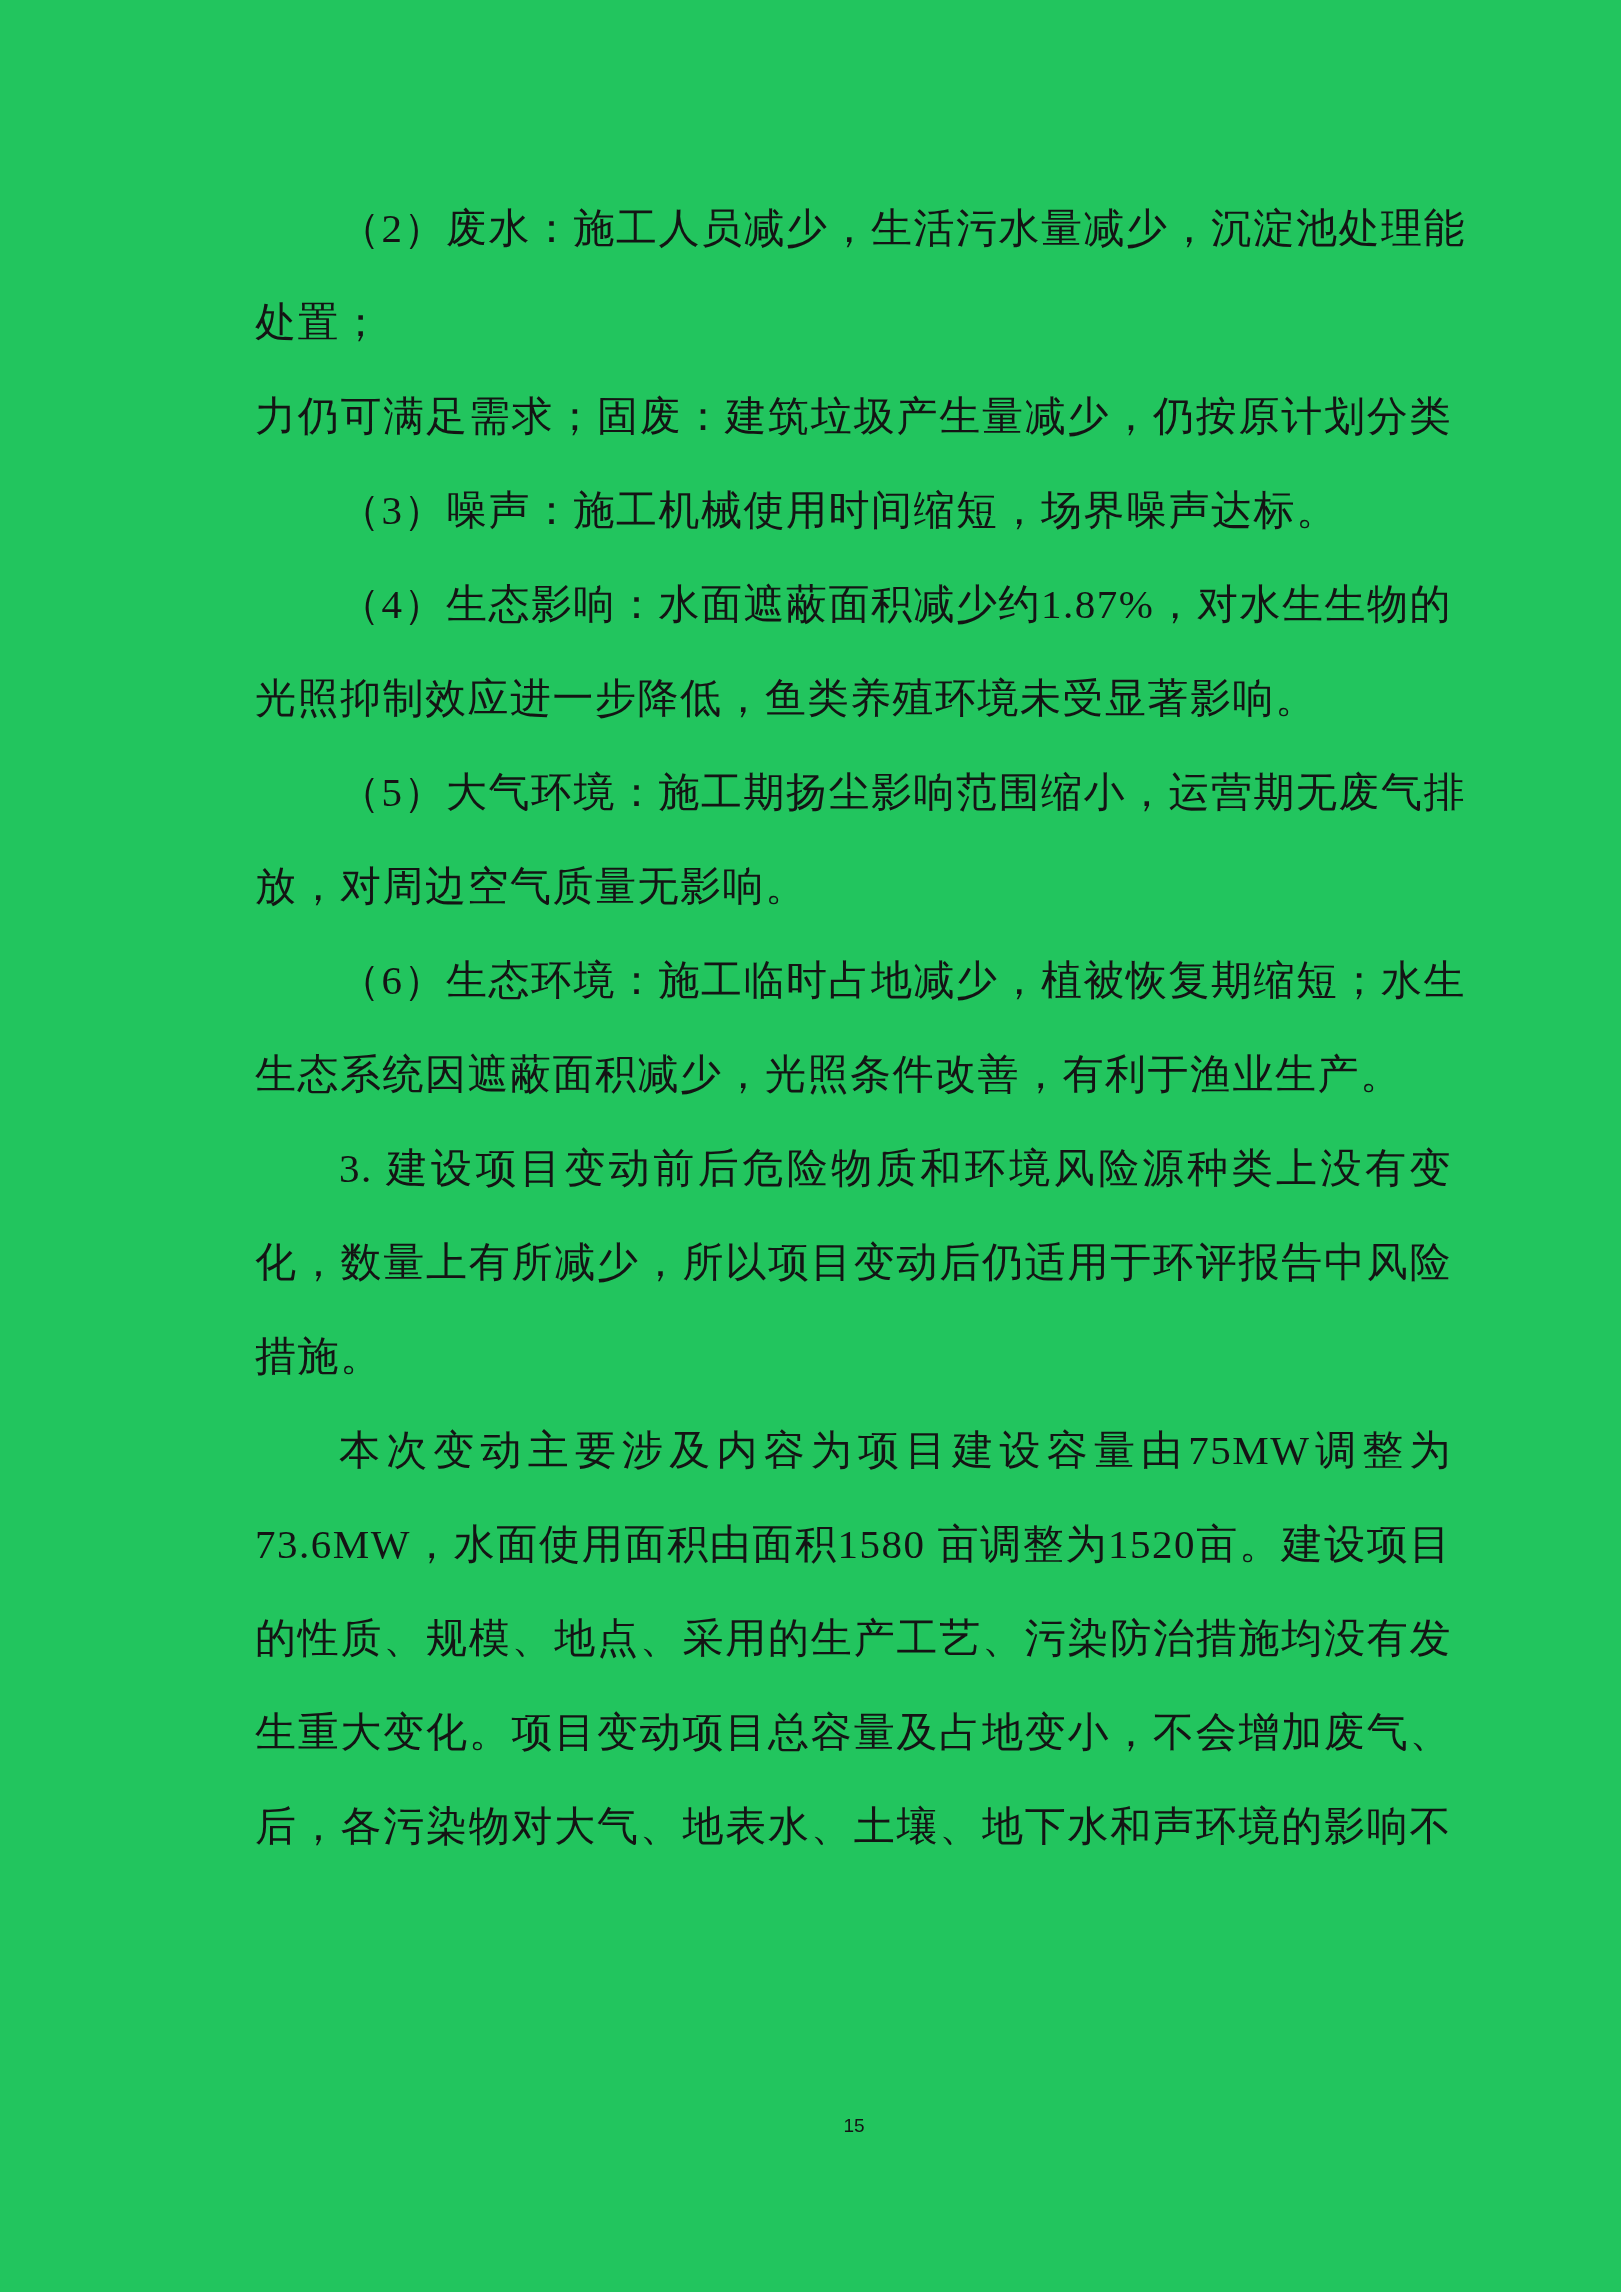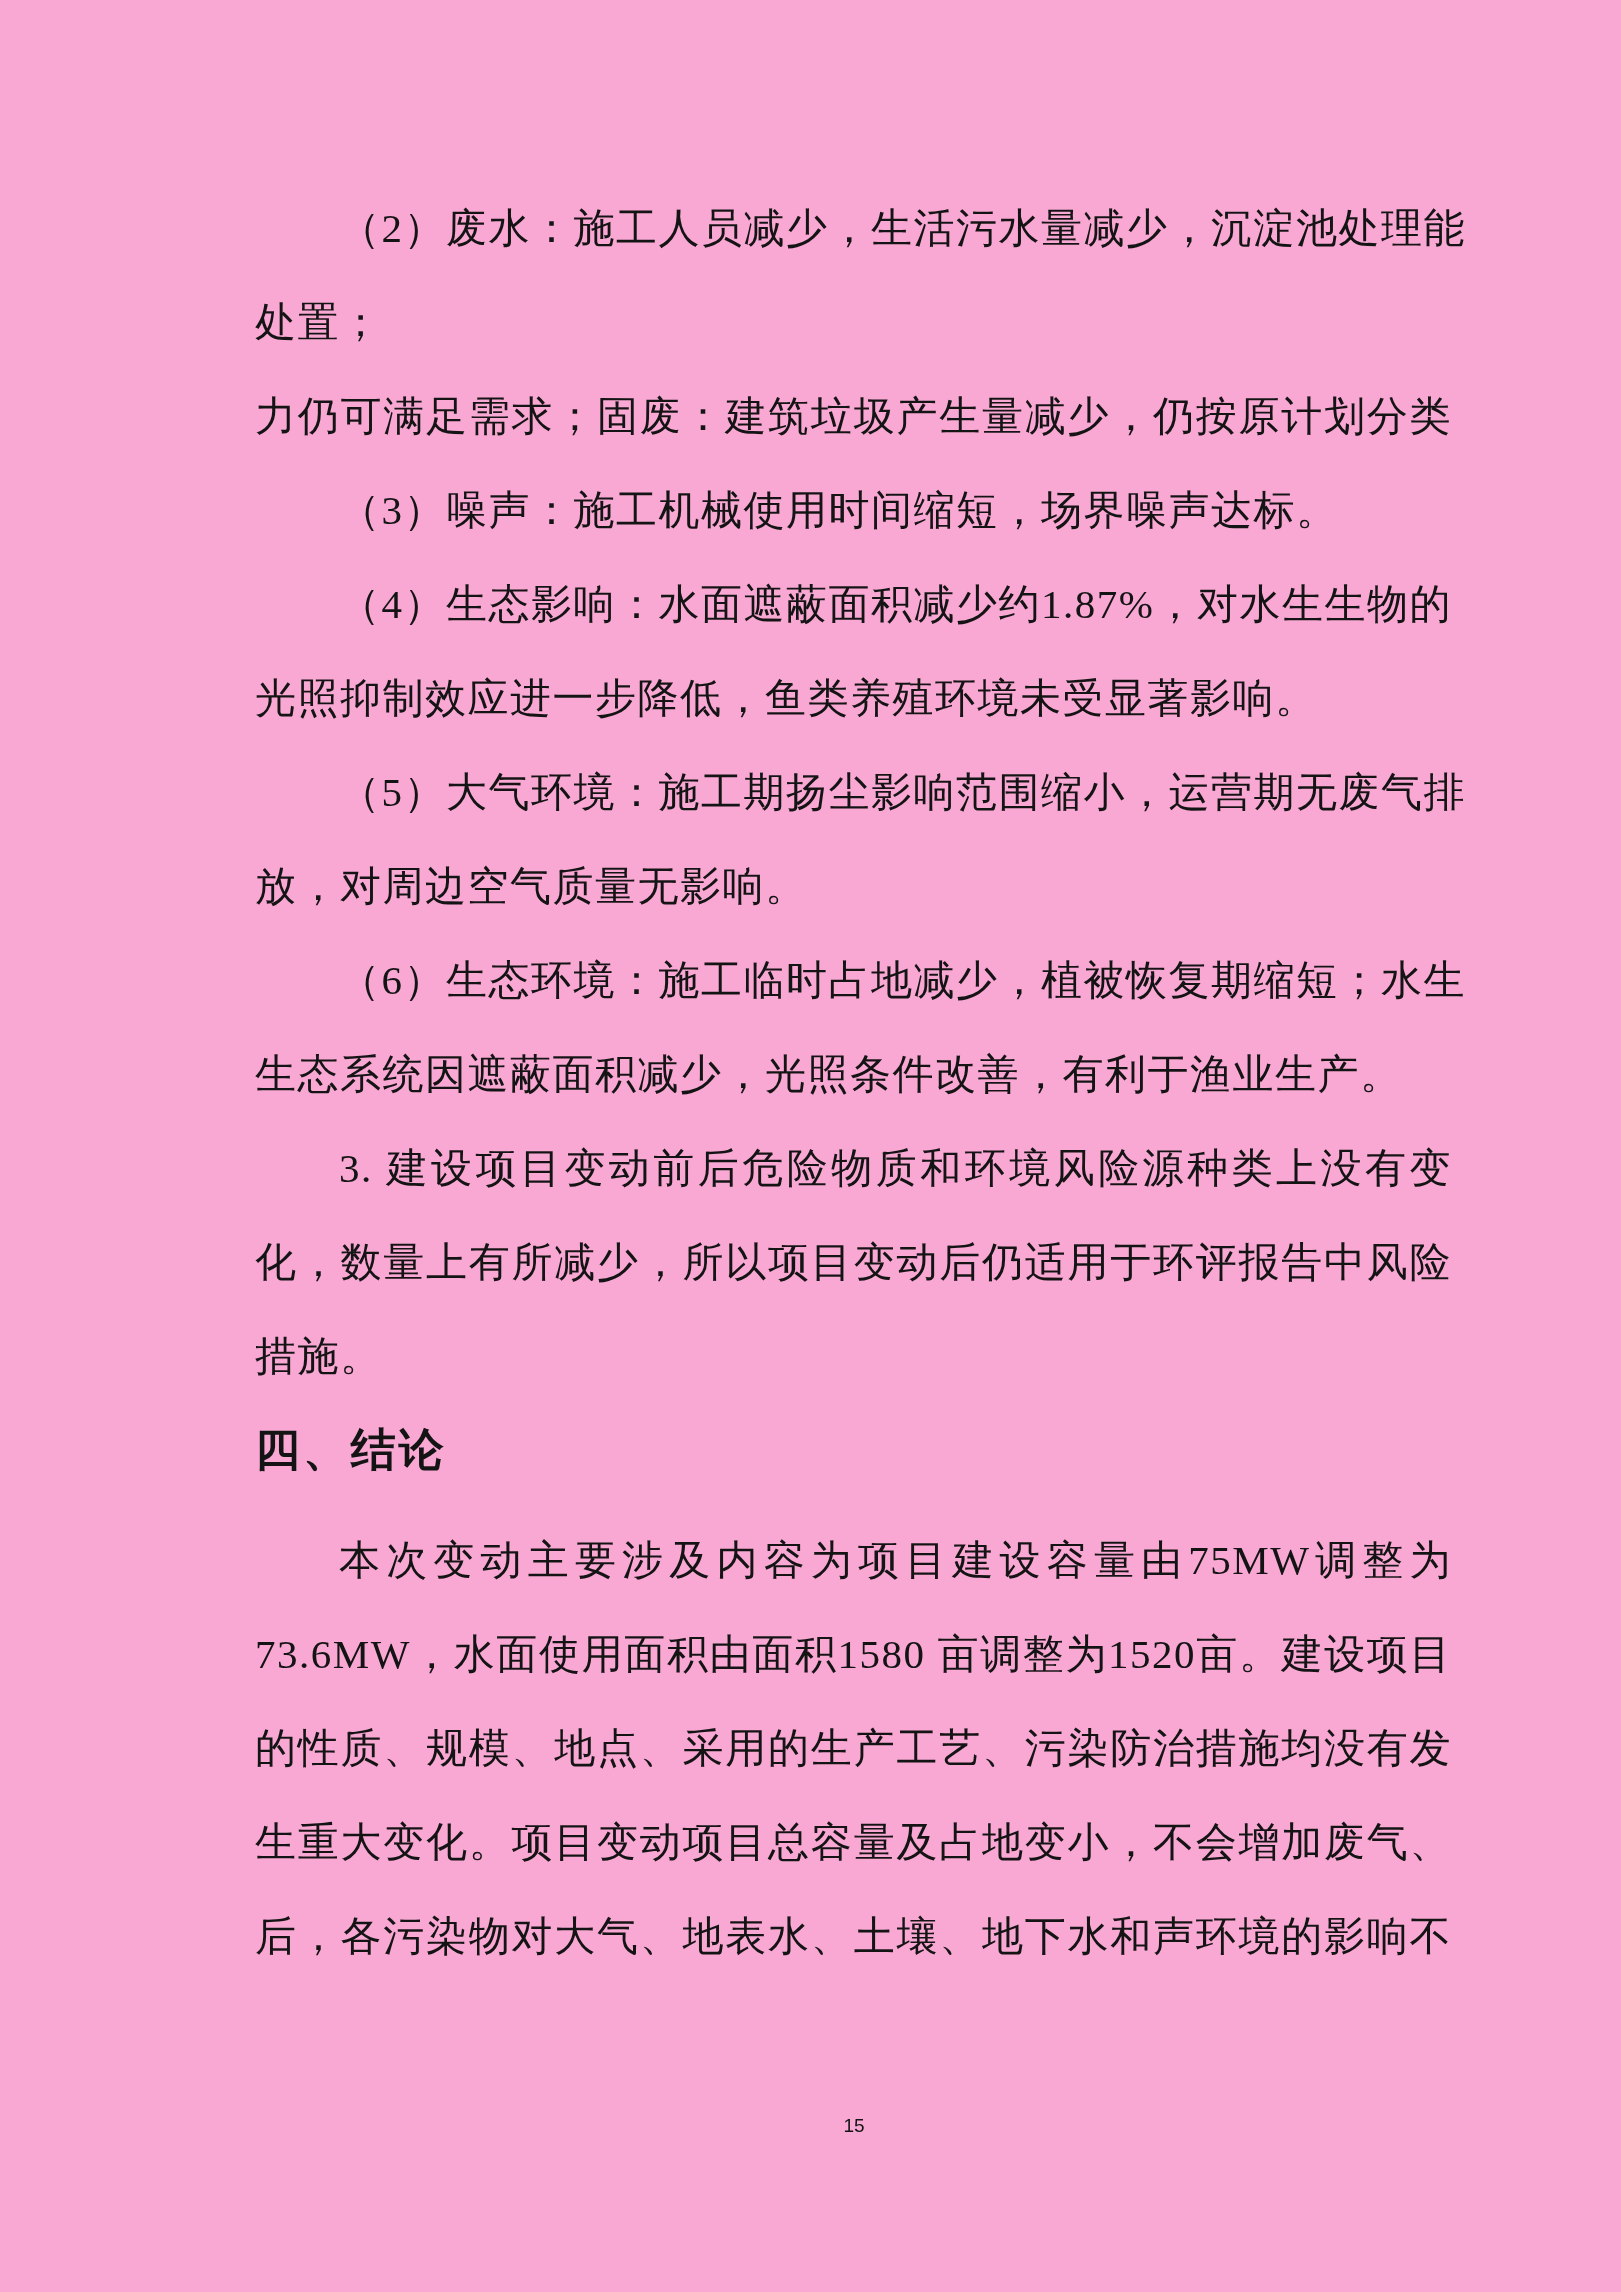--- a/index.html
+++ b/index.html
@@ -4,21 +4,21 @@
 <style>
   html, body {
     margin: 0;
     padding: 0;
     background: #ffffff;
   }
   .page {
     position: relative;
     width: 1621px;
     height: 2293px;
-    background: #f9a8d4;
+    background: #22c55e;
     box-sizing: border-box;
     padding: 181px 169px 0 255px;
     color: #141414;
     font-family: "Liberation Serif", "DejaVu Serif", serif;
     overflow: hidden;
   }
   .line {
     height: 94px;
     line-height: 94px;
     font-size: 41px;
@@ -70,21 +70,20 @@
   <div class="line indent">（5）大气环境：施工期扬尘影响范围缩小，运营期无废气排</div>
   <div class="line natural">放，对周边空气质量无影响。</div>
 
   <div class="line indent">（6）生态环境：施工临时占地减少，植被恢复期缩短；水生</div>
   <div class="line natural">生态系统因遮蔽面积减少，光照条件改善，有利于渔业生产。</div>
 
   <div class="line indent">3. 建设项目变动前后危险物质和环境风险源种类上没有变</div>
   <div class="line">化，数量上有所减少，所以项目变动后仍适用于环评报告中风险</div>
   <div class="line natural">措施。</div>
 
-  <h2 class="heading">四、结论</h2>
 
   <div class="line indent">本次变动主要涉及内容为项目建设容量由75MW调整为</div>
   <div class="line">73.6MW，水面使用面积由面积1580 亩调整为1520亩。建设项目</div>
   <div class="line">的性质、规模、地点、采用的生产工艺、污染防治措施均没有发</div>
   <div class="line">生重大变化。项目变动项目总容量及占地变小，不会增加废气、</div>
   <div class="line">后，各污染物对大气、地表水、土壤、地下水和声环境的影响不</div>
 
   <div class="page-number">15</div>
 
 </div>

